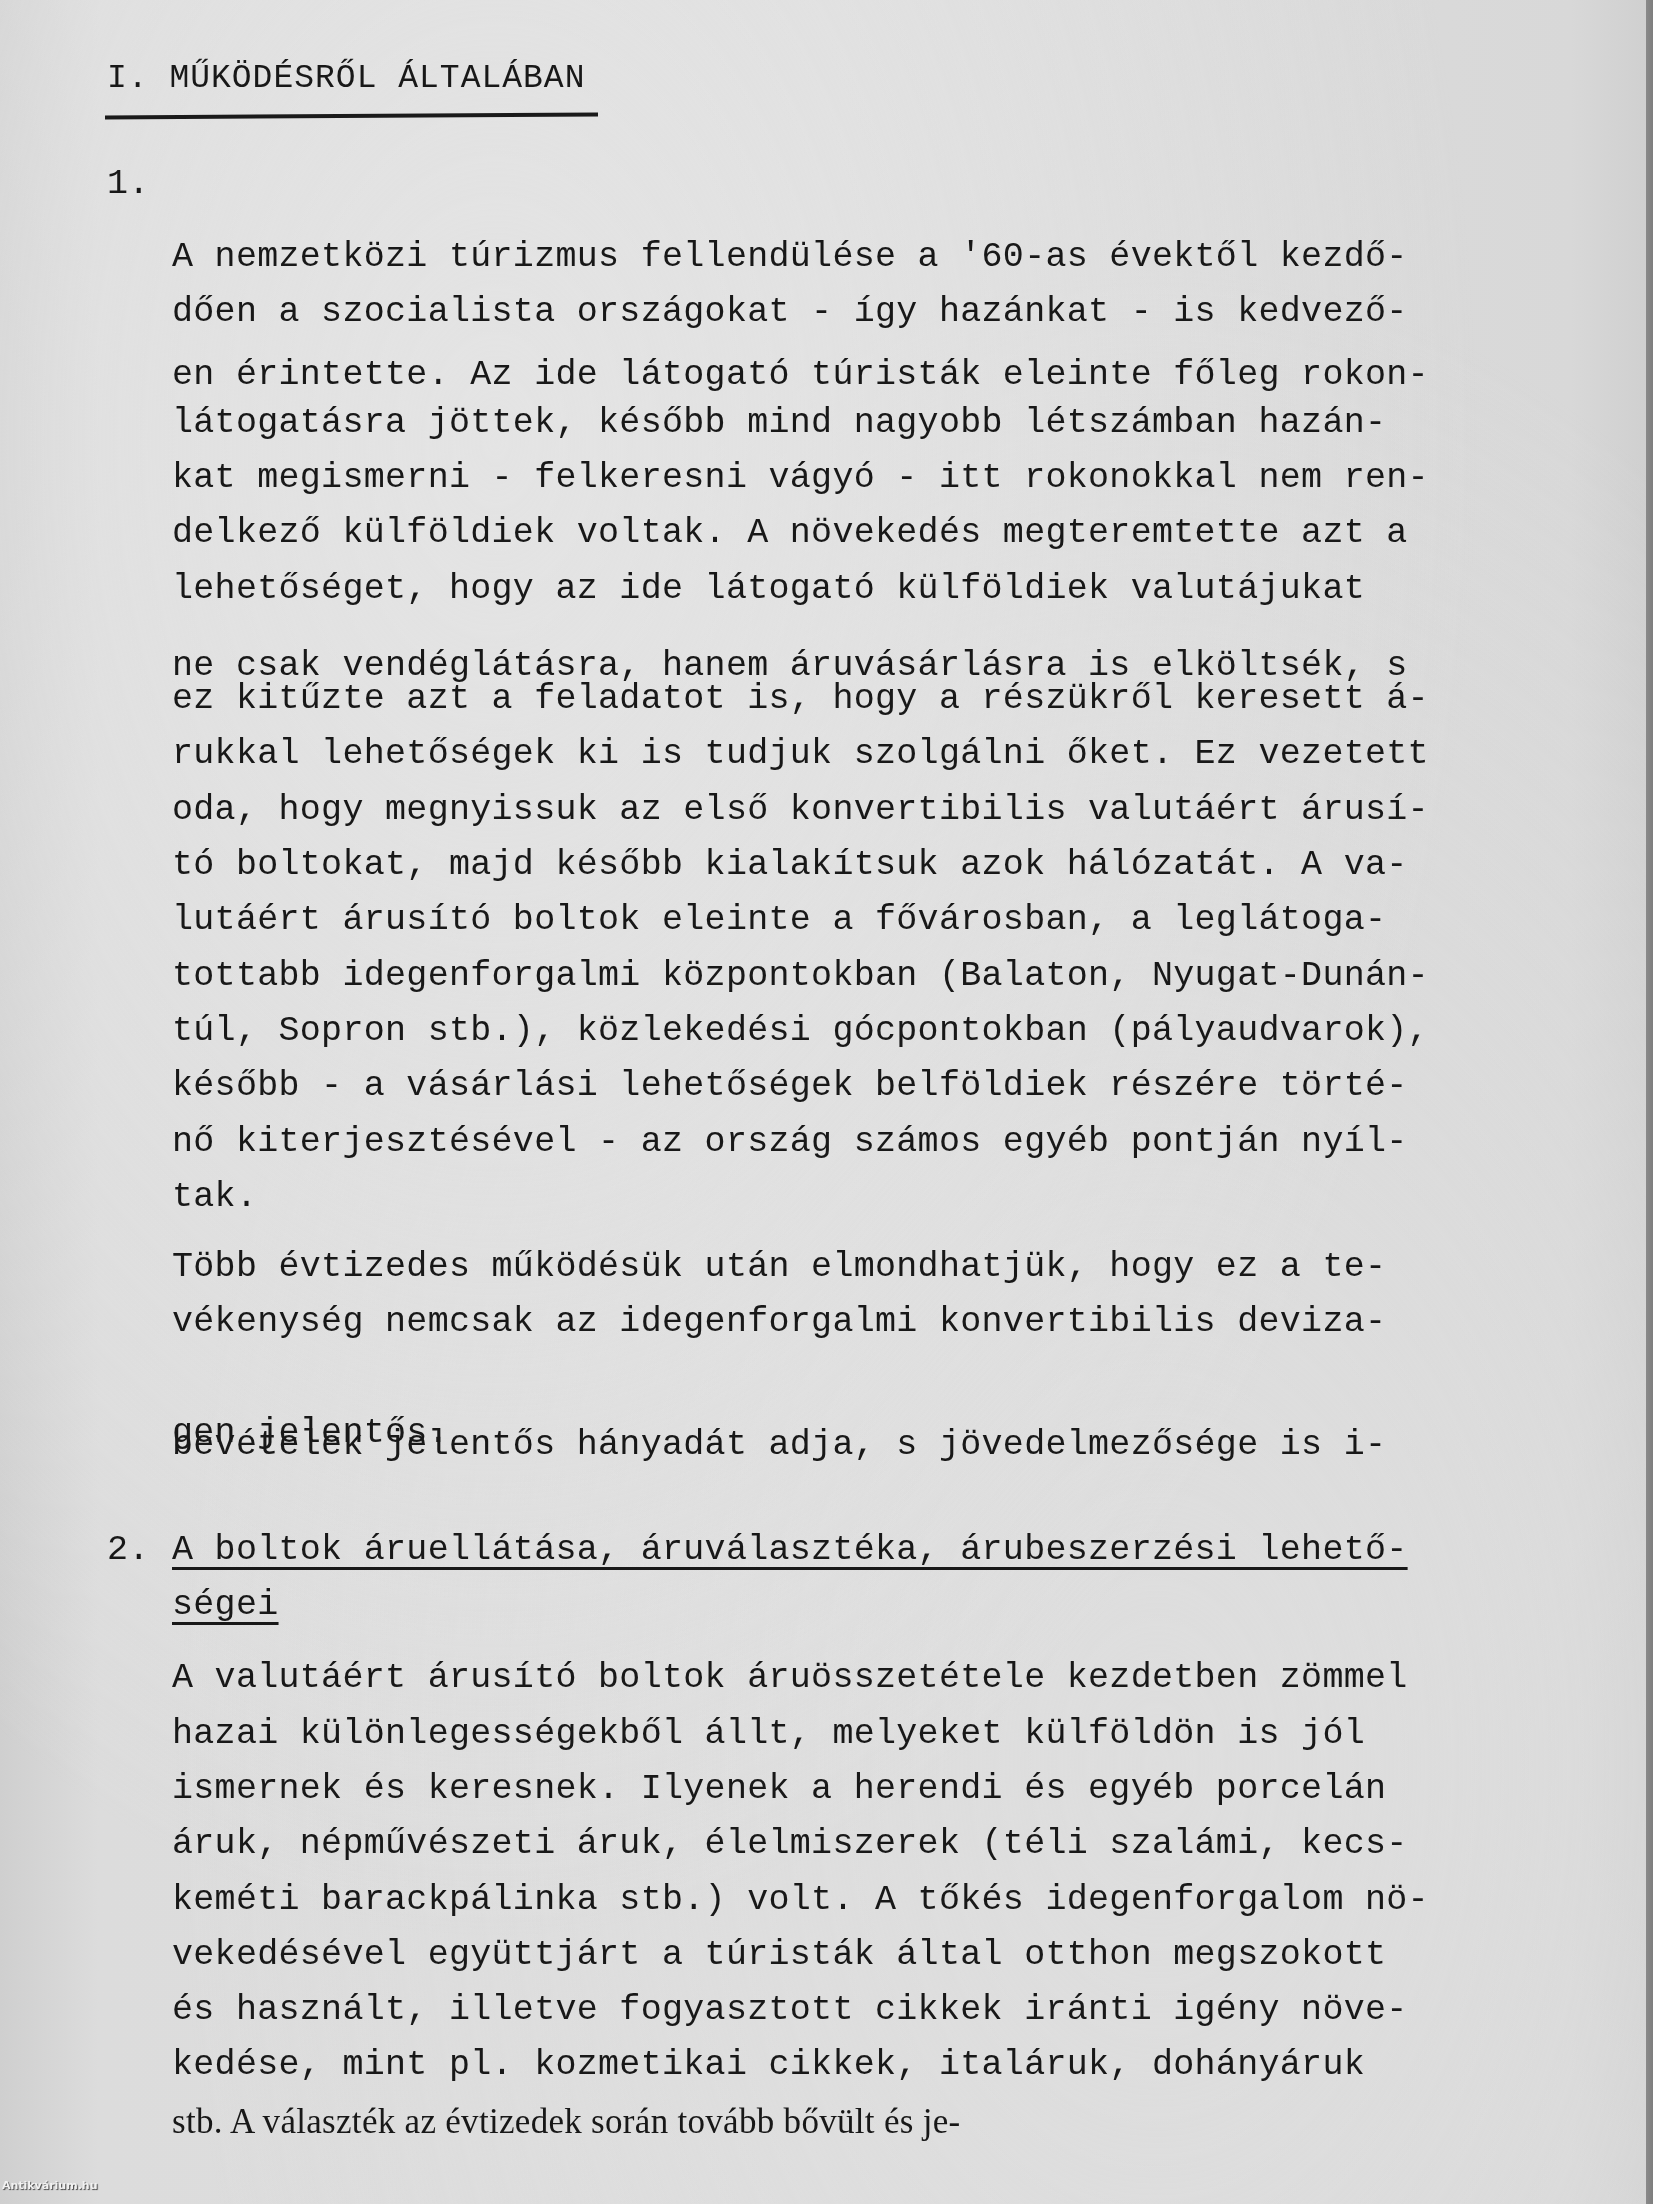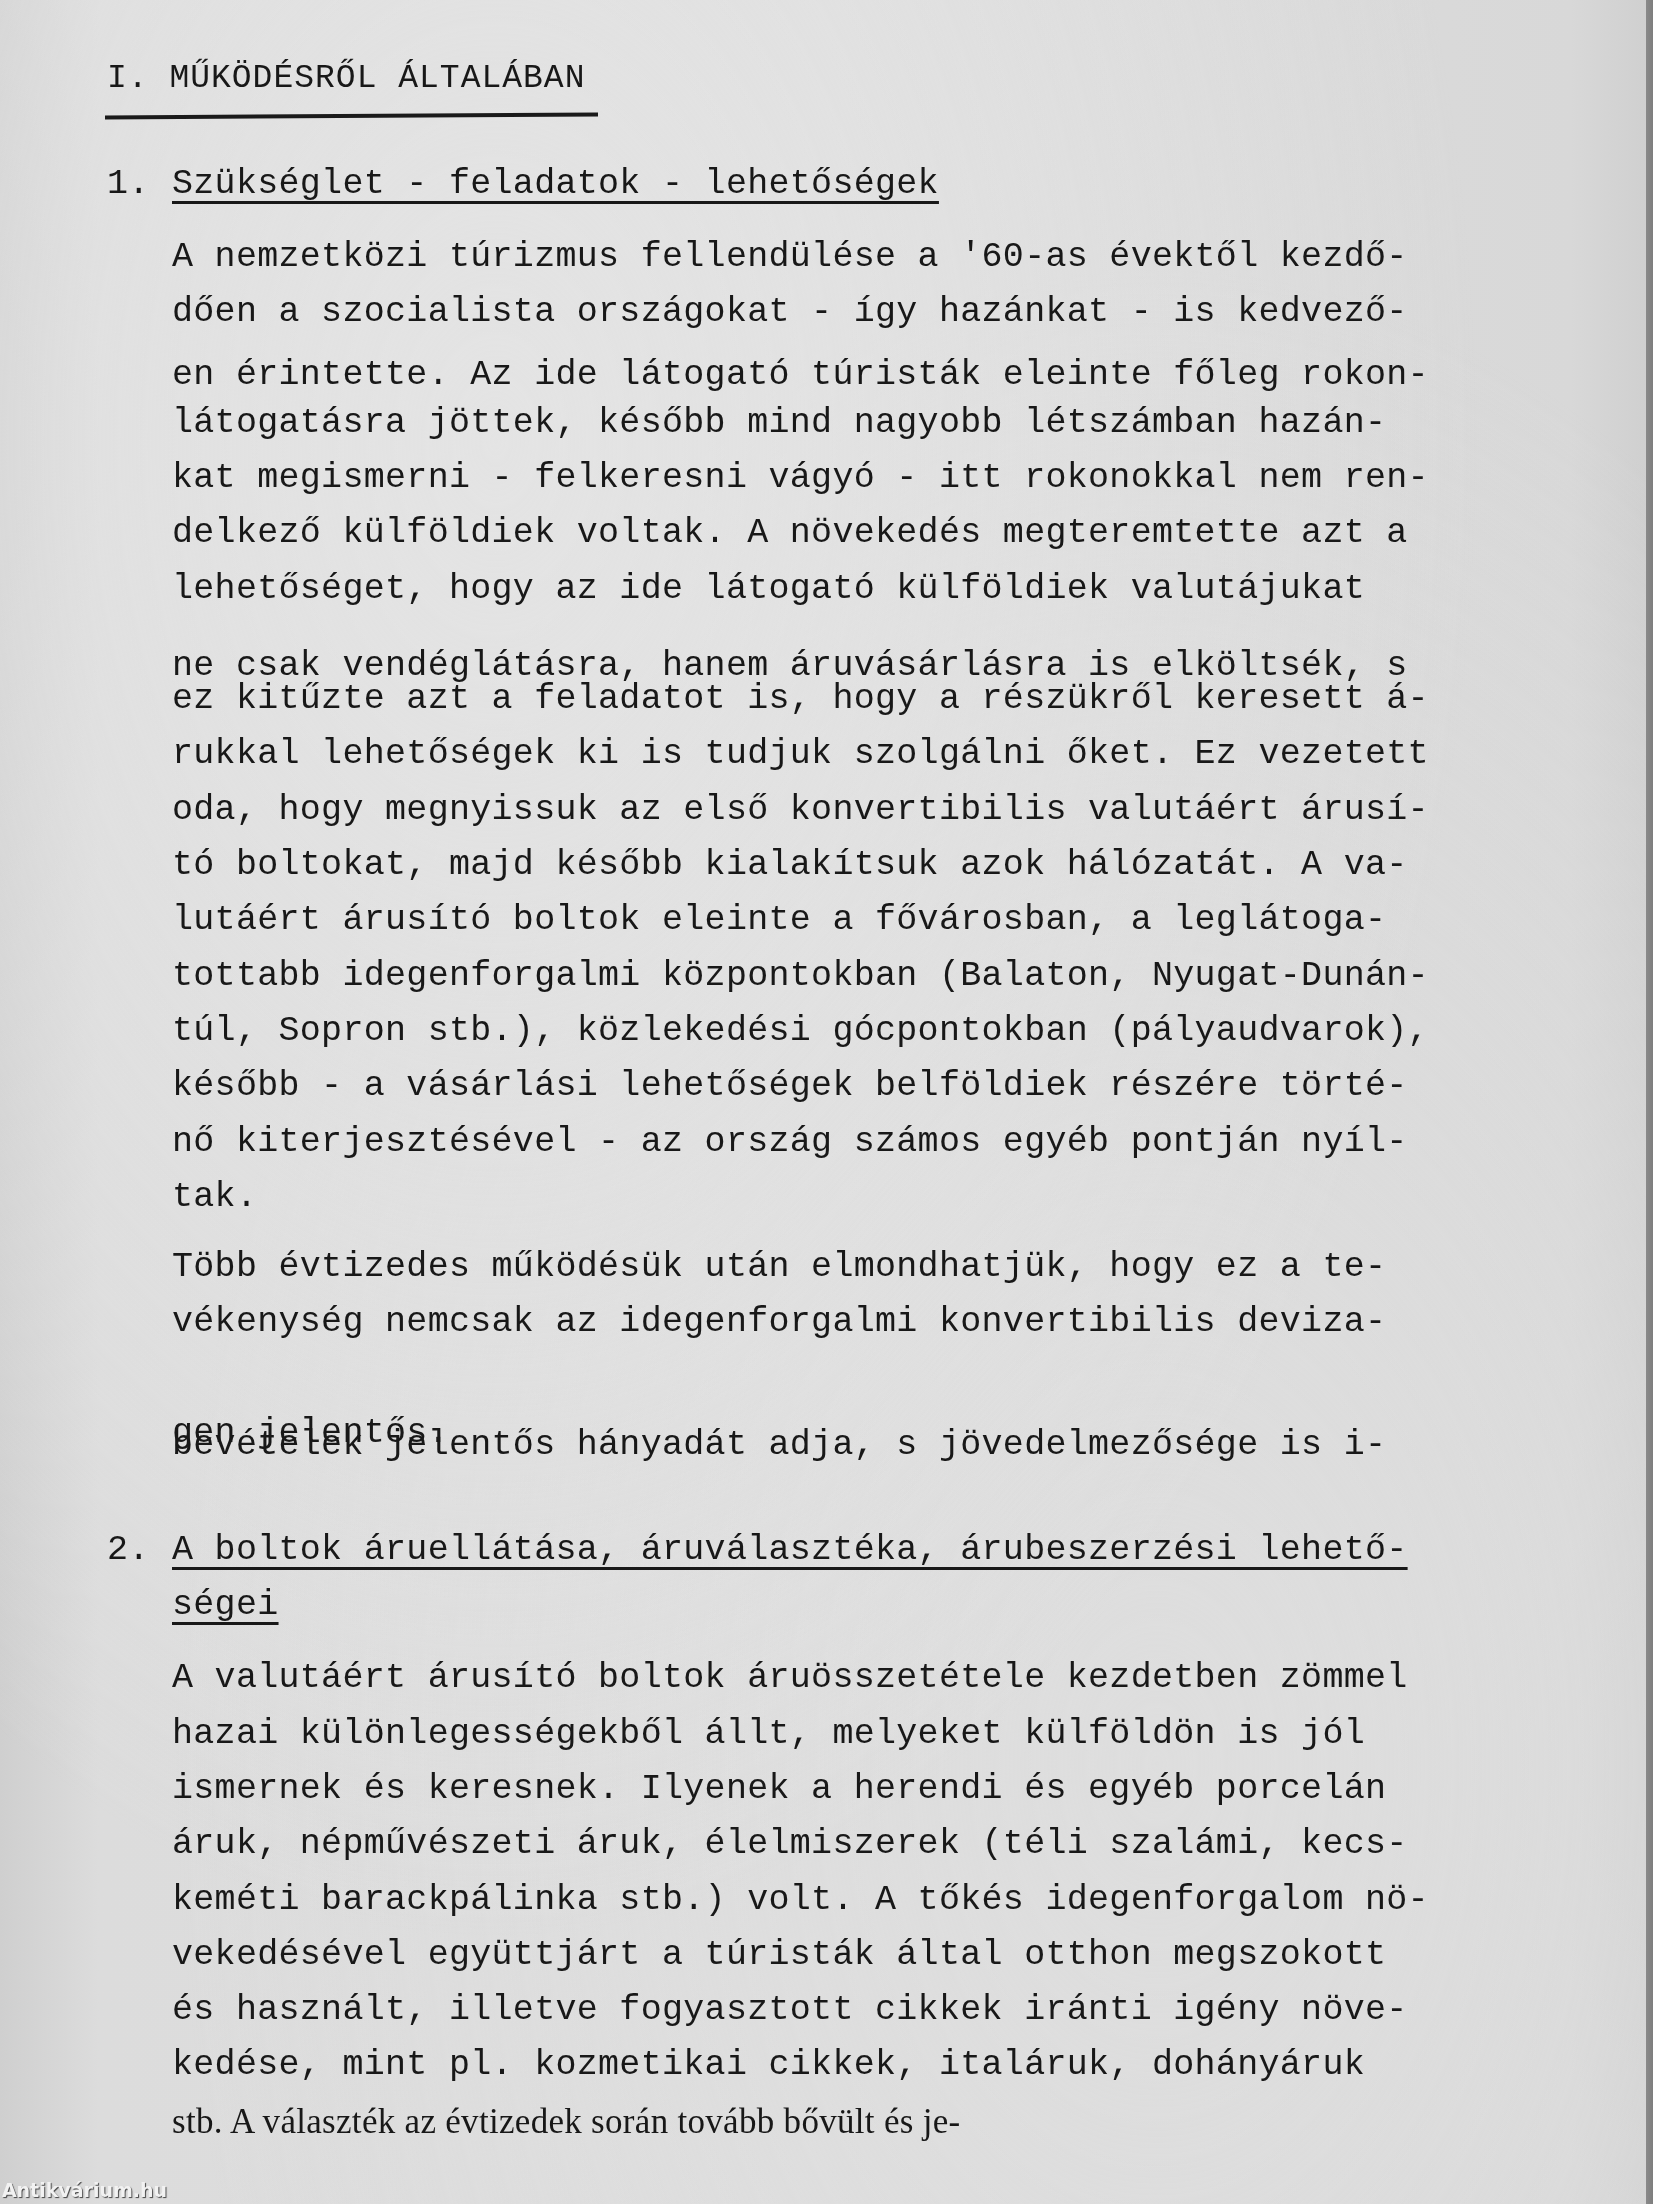--- a/index.html
+++ b/index.html
@@ -26,34 +26,33 @@
     color: #181818;
     letter-spacing: 0.3px;
   }
   .chapter-title { left: 107px; top: 62px; font-size: 33px; letter-spacing: 1px; }
   .chapter-rule { position: absolute; left: 105px; top: 114px; width: 493px; height: 3.9px; background: #1a1a1a; transform: rotate(-0.35deg); }
   .sec-num { position: absolute; }
   .ul { text-decoration: underline; text-decoration-thickness: 2.9px; text-underline-offset: 7.8px; }
   .line { left: 172px; }
   .watermark {
     position: absolute; left: 1.9px; top: 2179px;
-    font-family: "DejaVu Sans", sans-serif; font-weight: bold; font-size: 19px;
+    font-family: "DejaVu Sans", sans-serif; font-weight: bold; font-size: 11px;
     color: #f2f2f2; text-shadow: 1px 1px 1px #444;
   }
 </style>
 </head>
 <body>
 
 <div class="page">
 
   <div class="mono chapter-title">I. MŰKÖDÉSRŐL ÁLTALÁBAN</div>
   <div class="chapter-rule"></div>
 
   <div class="mono sec-num" style="left:107px; top:167px;">1.</div>
-  <div class="mono ul" style="left:172px; top:167px;">Szükséglet - feladatok - lehetőségek</div>
 
   <div>
     <div class="mono line" style="top:240px;">A nemzetközi túrizmus fellendülése a '60-as évektől kezdő-</div>
     <div class="mono line" style="top:295px;">dően a szocialista országokat - így hazánkat - is kedvező-</div>
     <div class="mono line" style="top:350px;margin-top:8px;">en érintette. Az ide látogató túristák eleinte főleg rokon-</div>
     <div class="mono line" style="top:406px;">látogatásra jöttek, később mind nagyobb létszámban hazán-</div>
     <div class="mono line" style="top:461px;">kat megismerni - felkeresni vágyó - itt rokonokkal nem ren-</div>
     <div class="mono line" style="top:516px;">delkező külföldiek voltak. A növekedés megteremtette azt a</div>
     <div class="mono line" style="top:572px;">lehetőséget, hogy az ide látogató külföldiek valutájukat</div>
     <div class="mono line" style="top:627px;margin-top:22px;">ne csak vendéglátásra, hanem áruvásárlásra is elköltsék, s</div>

